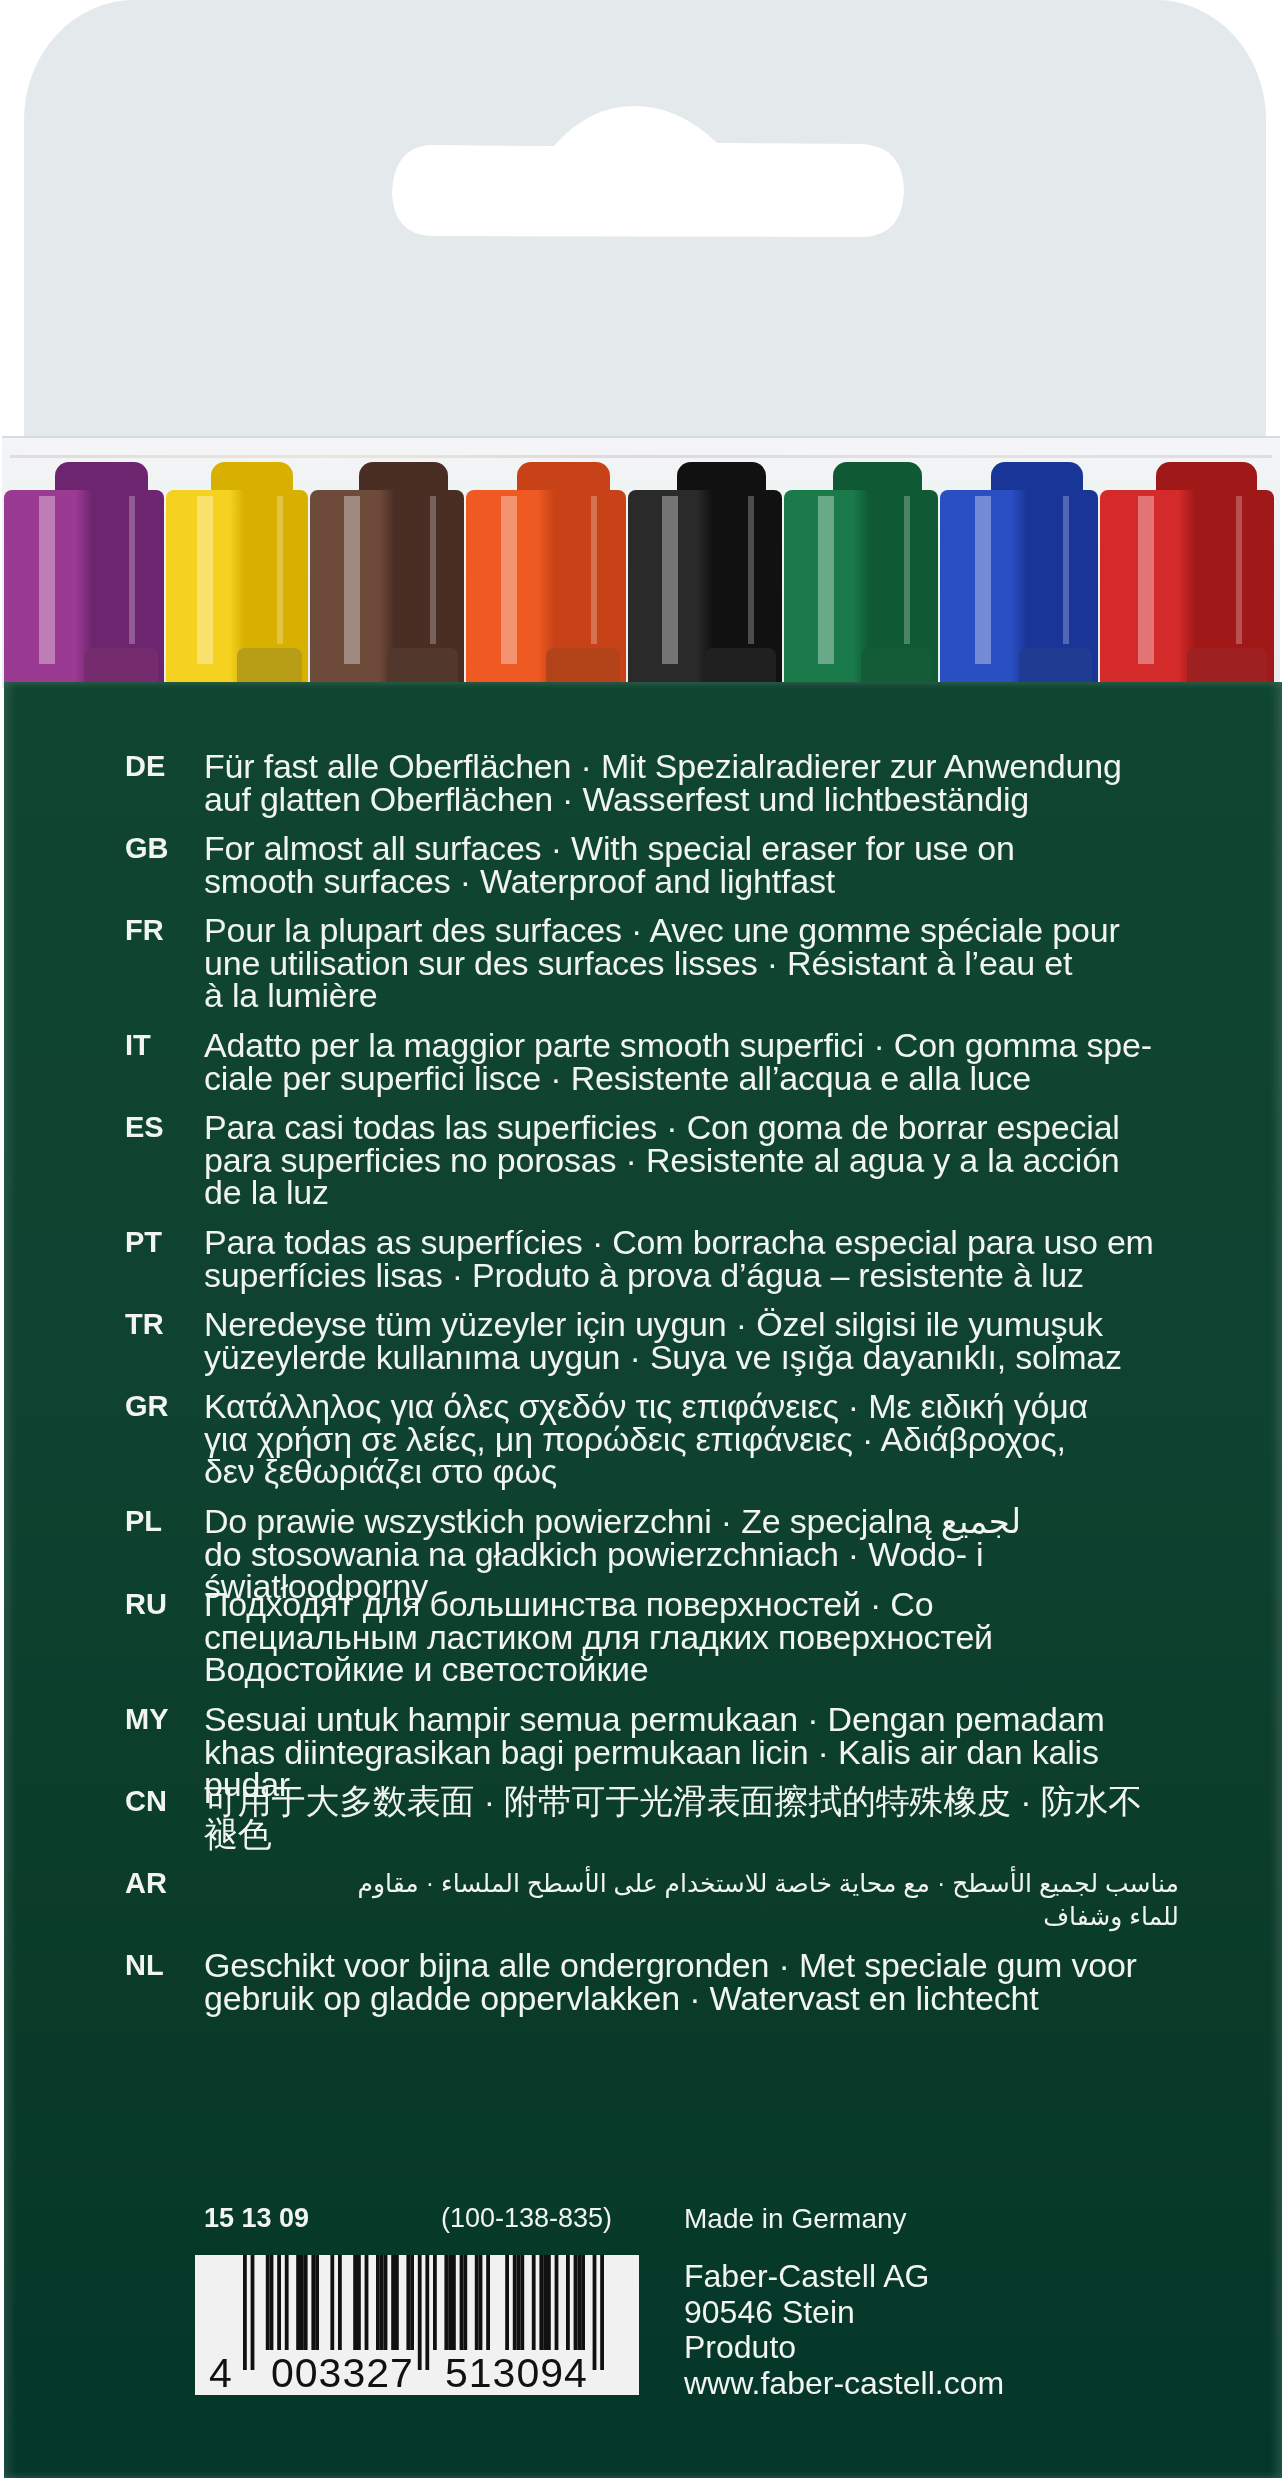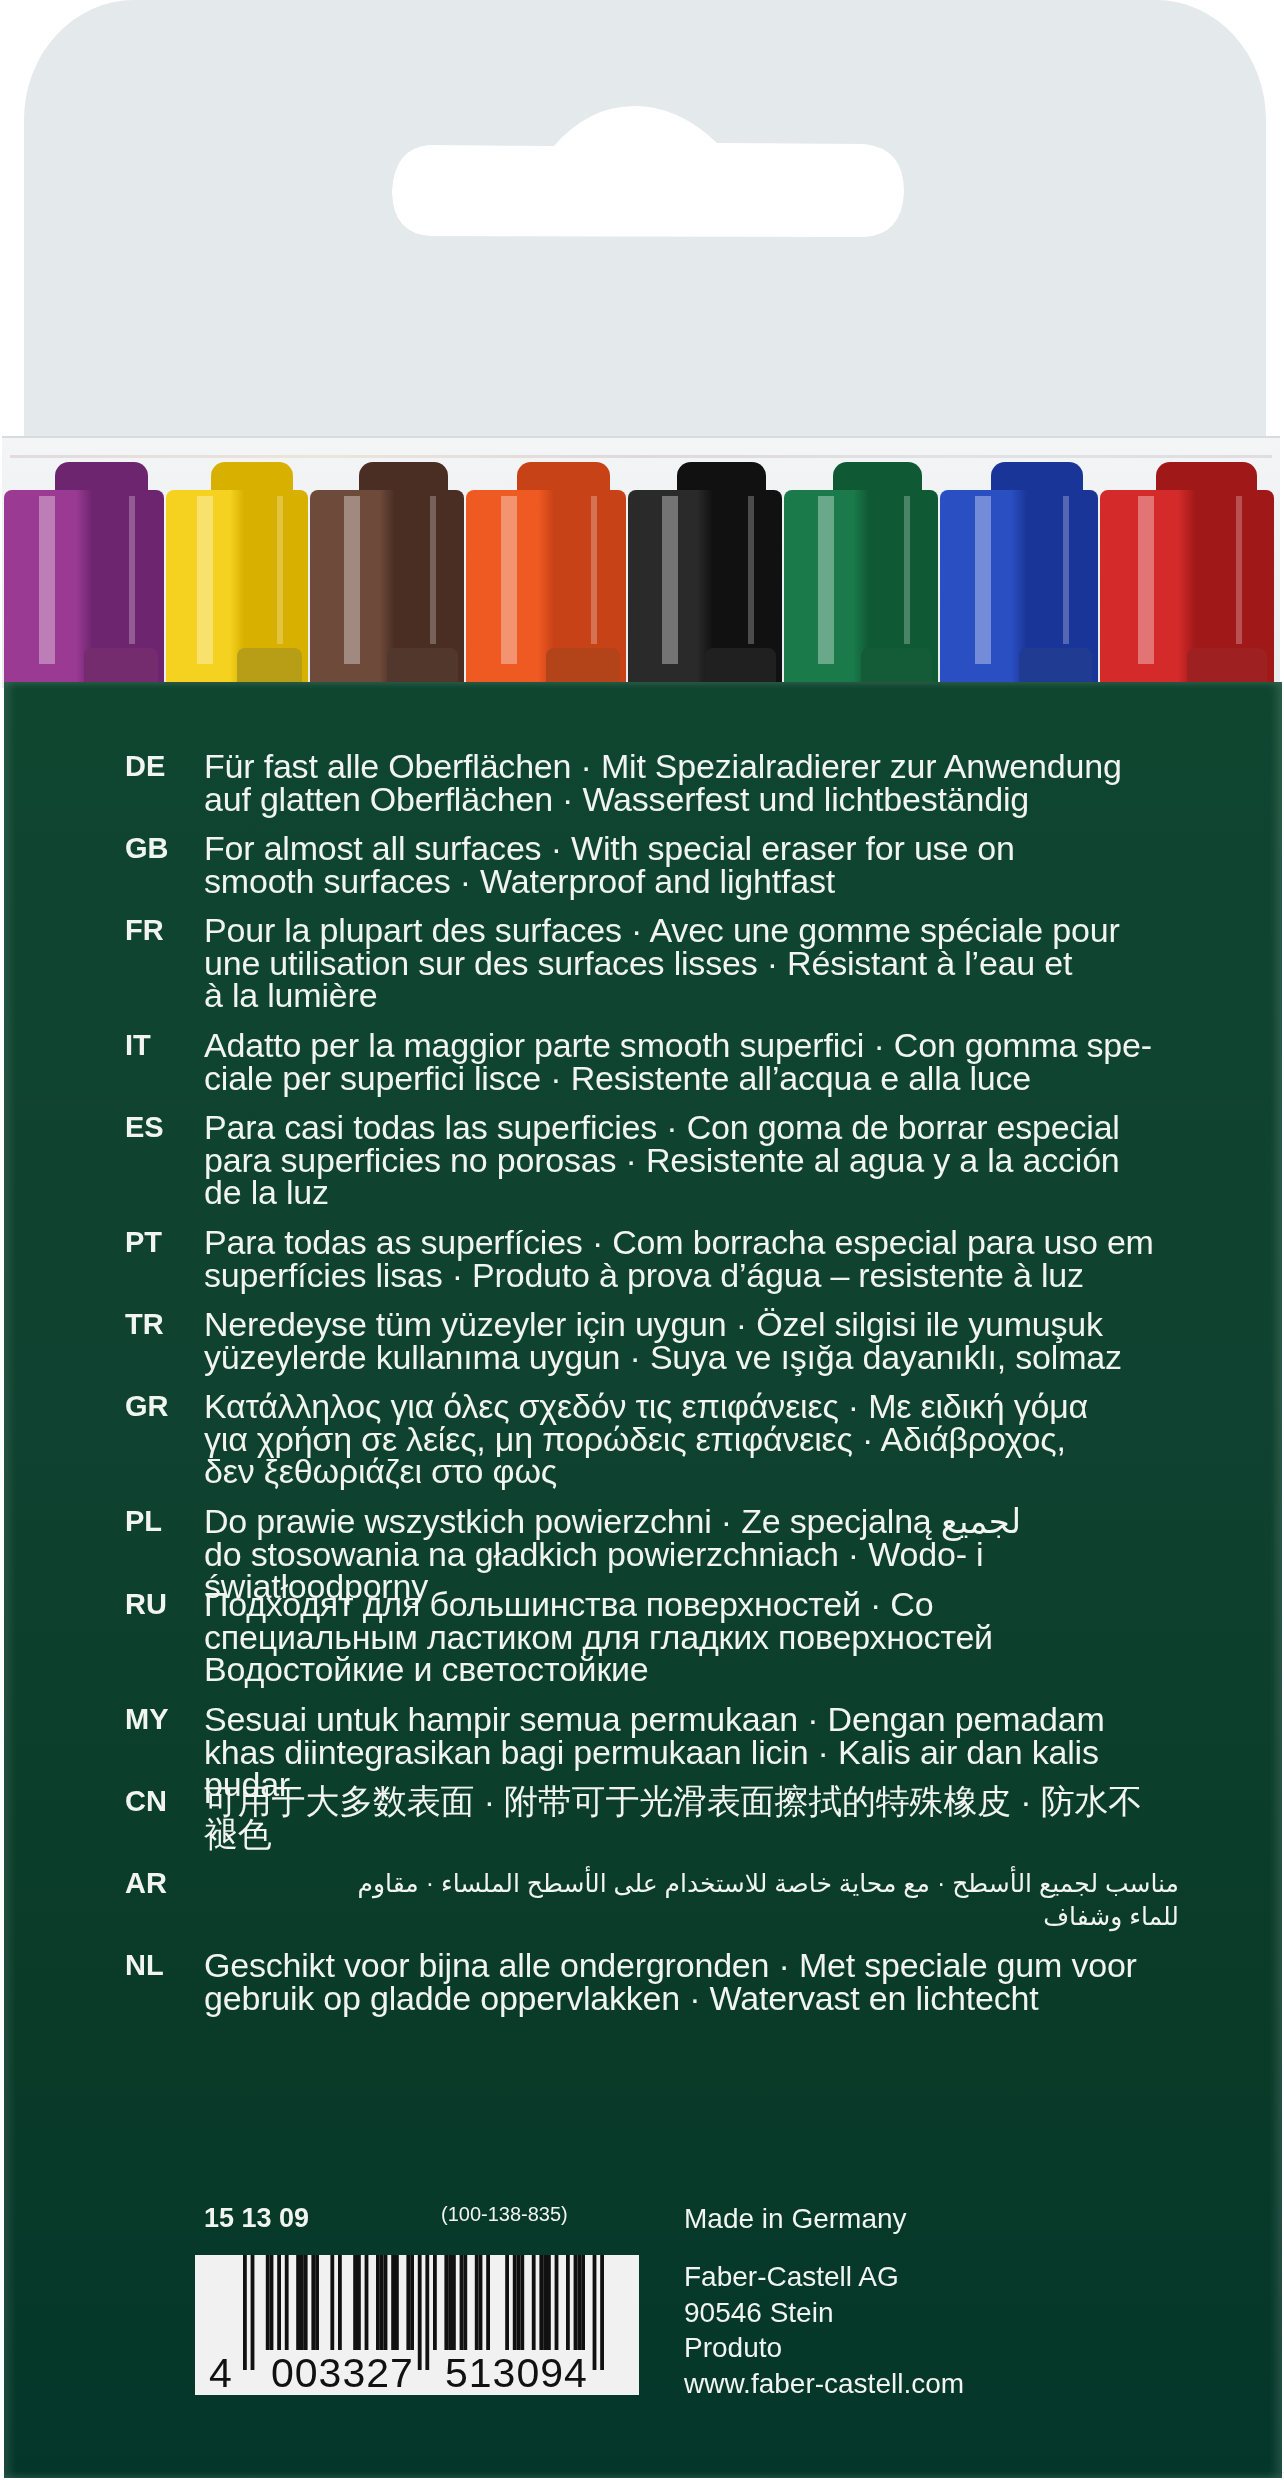--- a/index.html
+++ b/index.html
@@ -64,34 +64,34 @@
     font-size:34px; line-height:32.6px; letter-spacing:-0.2px;
     white-space:pre-line;
   }
   .lang-text.rtl { direction:rtl; text-align:right; width:930px; left:124px; font-size:25px; }
 
   
   .article-no {
     position:absolute; left:204px; top:2203px; font-size:27px; font-weight:bold; color:#f1f4f1;
   }
   .ref-no {
-    position:absolute; left:441px; top:2203px; font-size:20px; color:#f1f4f1;
+    position:absolute; left:441px; top:2203px; font-size:27px; color:#f1f4f1;
   }
   .barcode {
     position:absolute; left:195px; top:2255px; width:444px; height:140px;
     background:#f1f1f1;
   }
   .barcode svg { position:absolute; left:0; top:0; }
   .bc-digit { position:absolute; top:96px; font-size:41px; color:#111; line-height:44px; letter-spacing:1px; }
 
   .made-in {
     position:absolute; left:684px; top:2203px; font-size:28px; color:#f1f4f1;
   }
   .address {
-    position:absolute; left:684px; top:2259px; font-size:28px; line-height:35.5px; color:#f1f4f1;
+    position:absolute; left:684px; top:2259px; font-size:32px; line-height:35.5px; color:#f1f4f1;
   }
 </style>
 </head>
 <body>
 
 <div class="header-card"></div>
 <div class="hang-hole">
   <svg width="520" height="140" viewBox="0 0 520 140">
     <path d="M40,45 L165,46 Q200,6 245,6 Q290,6 328,43 L475,44 Q515,48 515,92 Q513,135 475,137 L42,136 Q4,134 3,92 Q5,48 40,45 Z" fill="#ffffff"></path>
   </svg>

